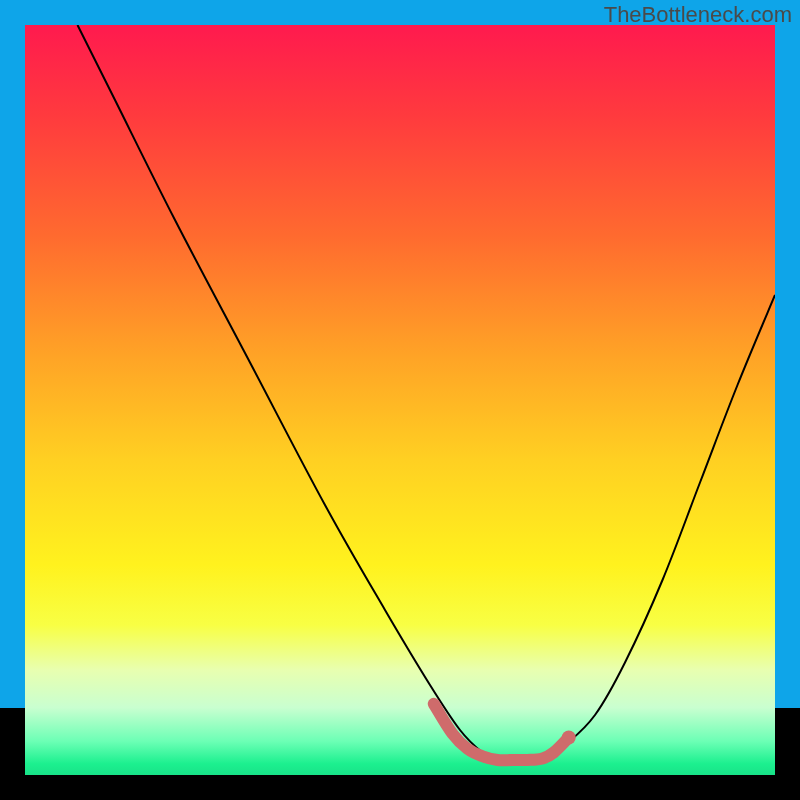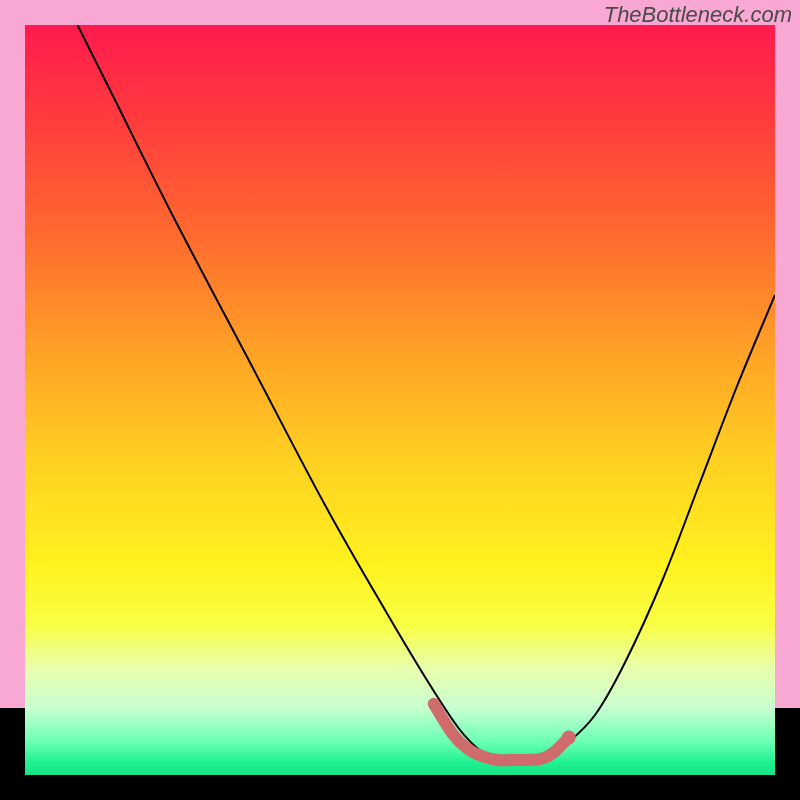--- a/index.html
+++ b/index.html
@@ -8,22 +8,21 @@
     width: 800px;
     height: 800px;
     background: #000;
     overflow: hidden;
     font-family: Arial, Helvetica, sans-serif;
   }
   .frame {
     position: relative;
     width: 800px;
     height: 708px;
-    background: #f9a8d4;
-    font-style: italic;
+    background: #0ea5e9;
   }
   .watermark {
     position: absolute;
     top: 2px;
     right: 8px;
     color: #4a4a4a;
     font-size: 22px;
     font-weight: 400;
     letter-spacing: 0px;
     z-index: 10;

